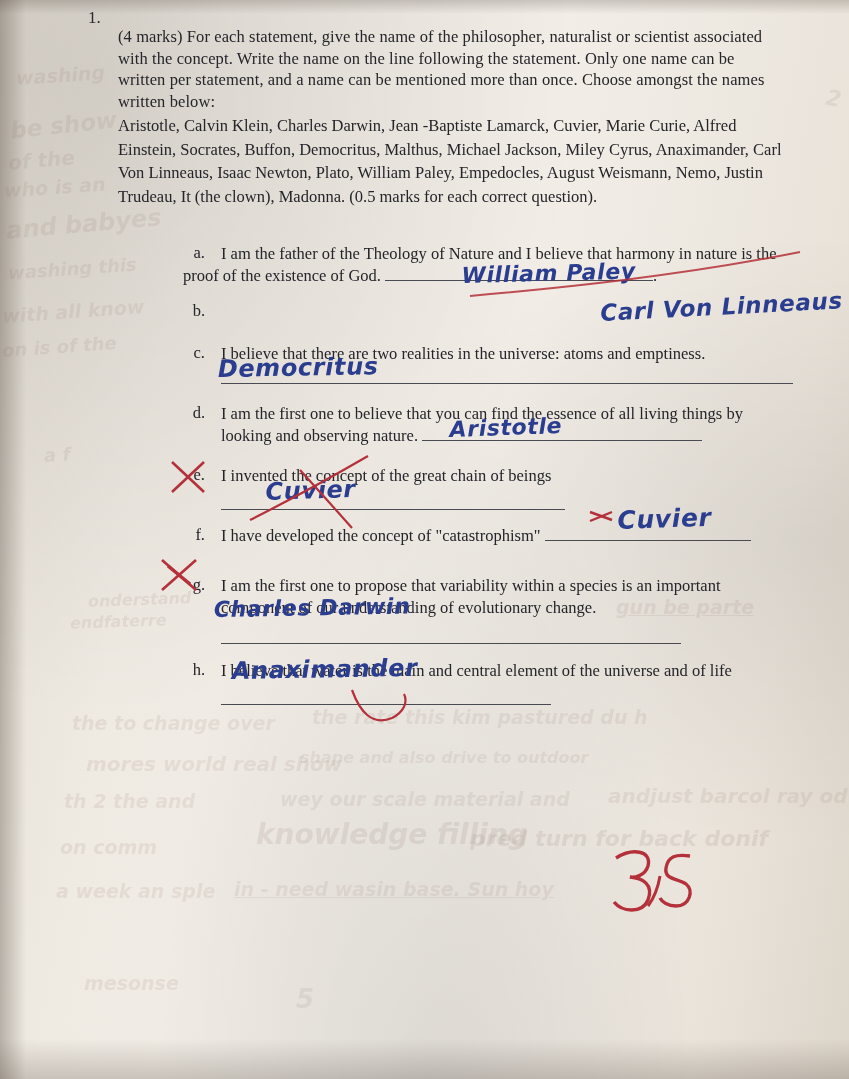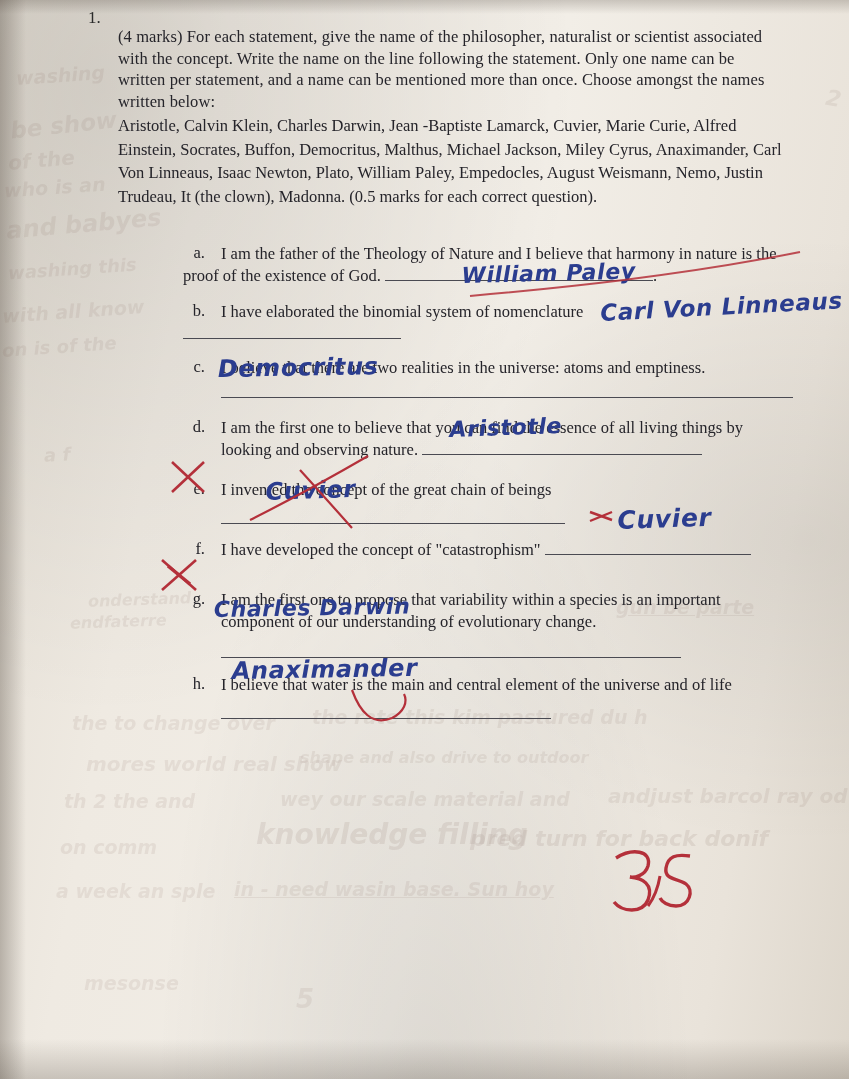--- a/index.html
+++ b/index.html
@@ -211,24 +211,20 @@
     <div class="item" style="min-height:46px;">
       <span class="item-letter">a.</span>
       <span class="item-body">
         <span>I am the father of the Theology of Nature and I believe that harmony in nature is the proof of the existence of God.</span>
         <span class="rule" style="width:268px;"></span><span class="period">.</span>
       </span>
     </div>
 
     <div class="item" style="min-height:30px; margin-top:12px;">
       <span class="item-letter">b.</span>
-      <span class="item-body">
-        <span>I have elaborated the binomial system of nomenclature</span>
-        <span class="rule" style="width:218px;"></span>
-      </span>
     </div>
 
     <div class="item" style="min-height:46px; margin-top:12px;">
       <span class="item-letter">c.</span>
       <div class="item-body">
         <span>I believe that there are two realities in the universe: atoms and emptiness.</span>
         <span class="rule-block" style="width:572px;"></span>
       </div>
     </div>
 

